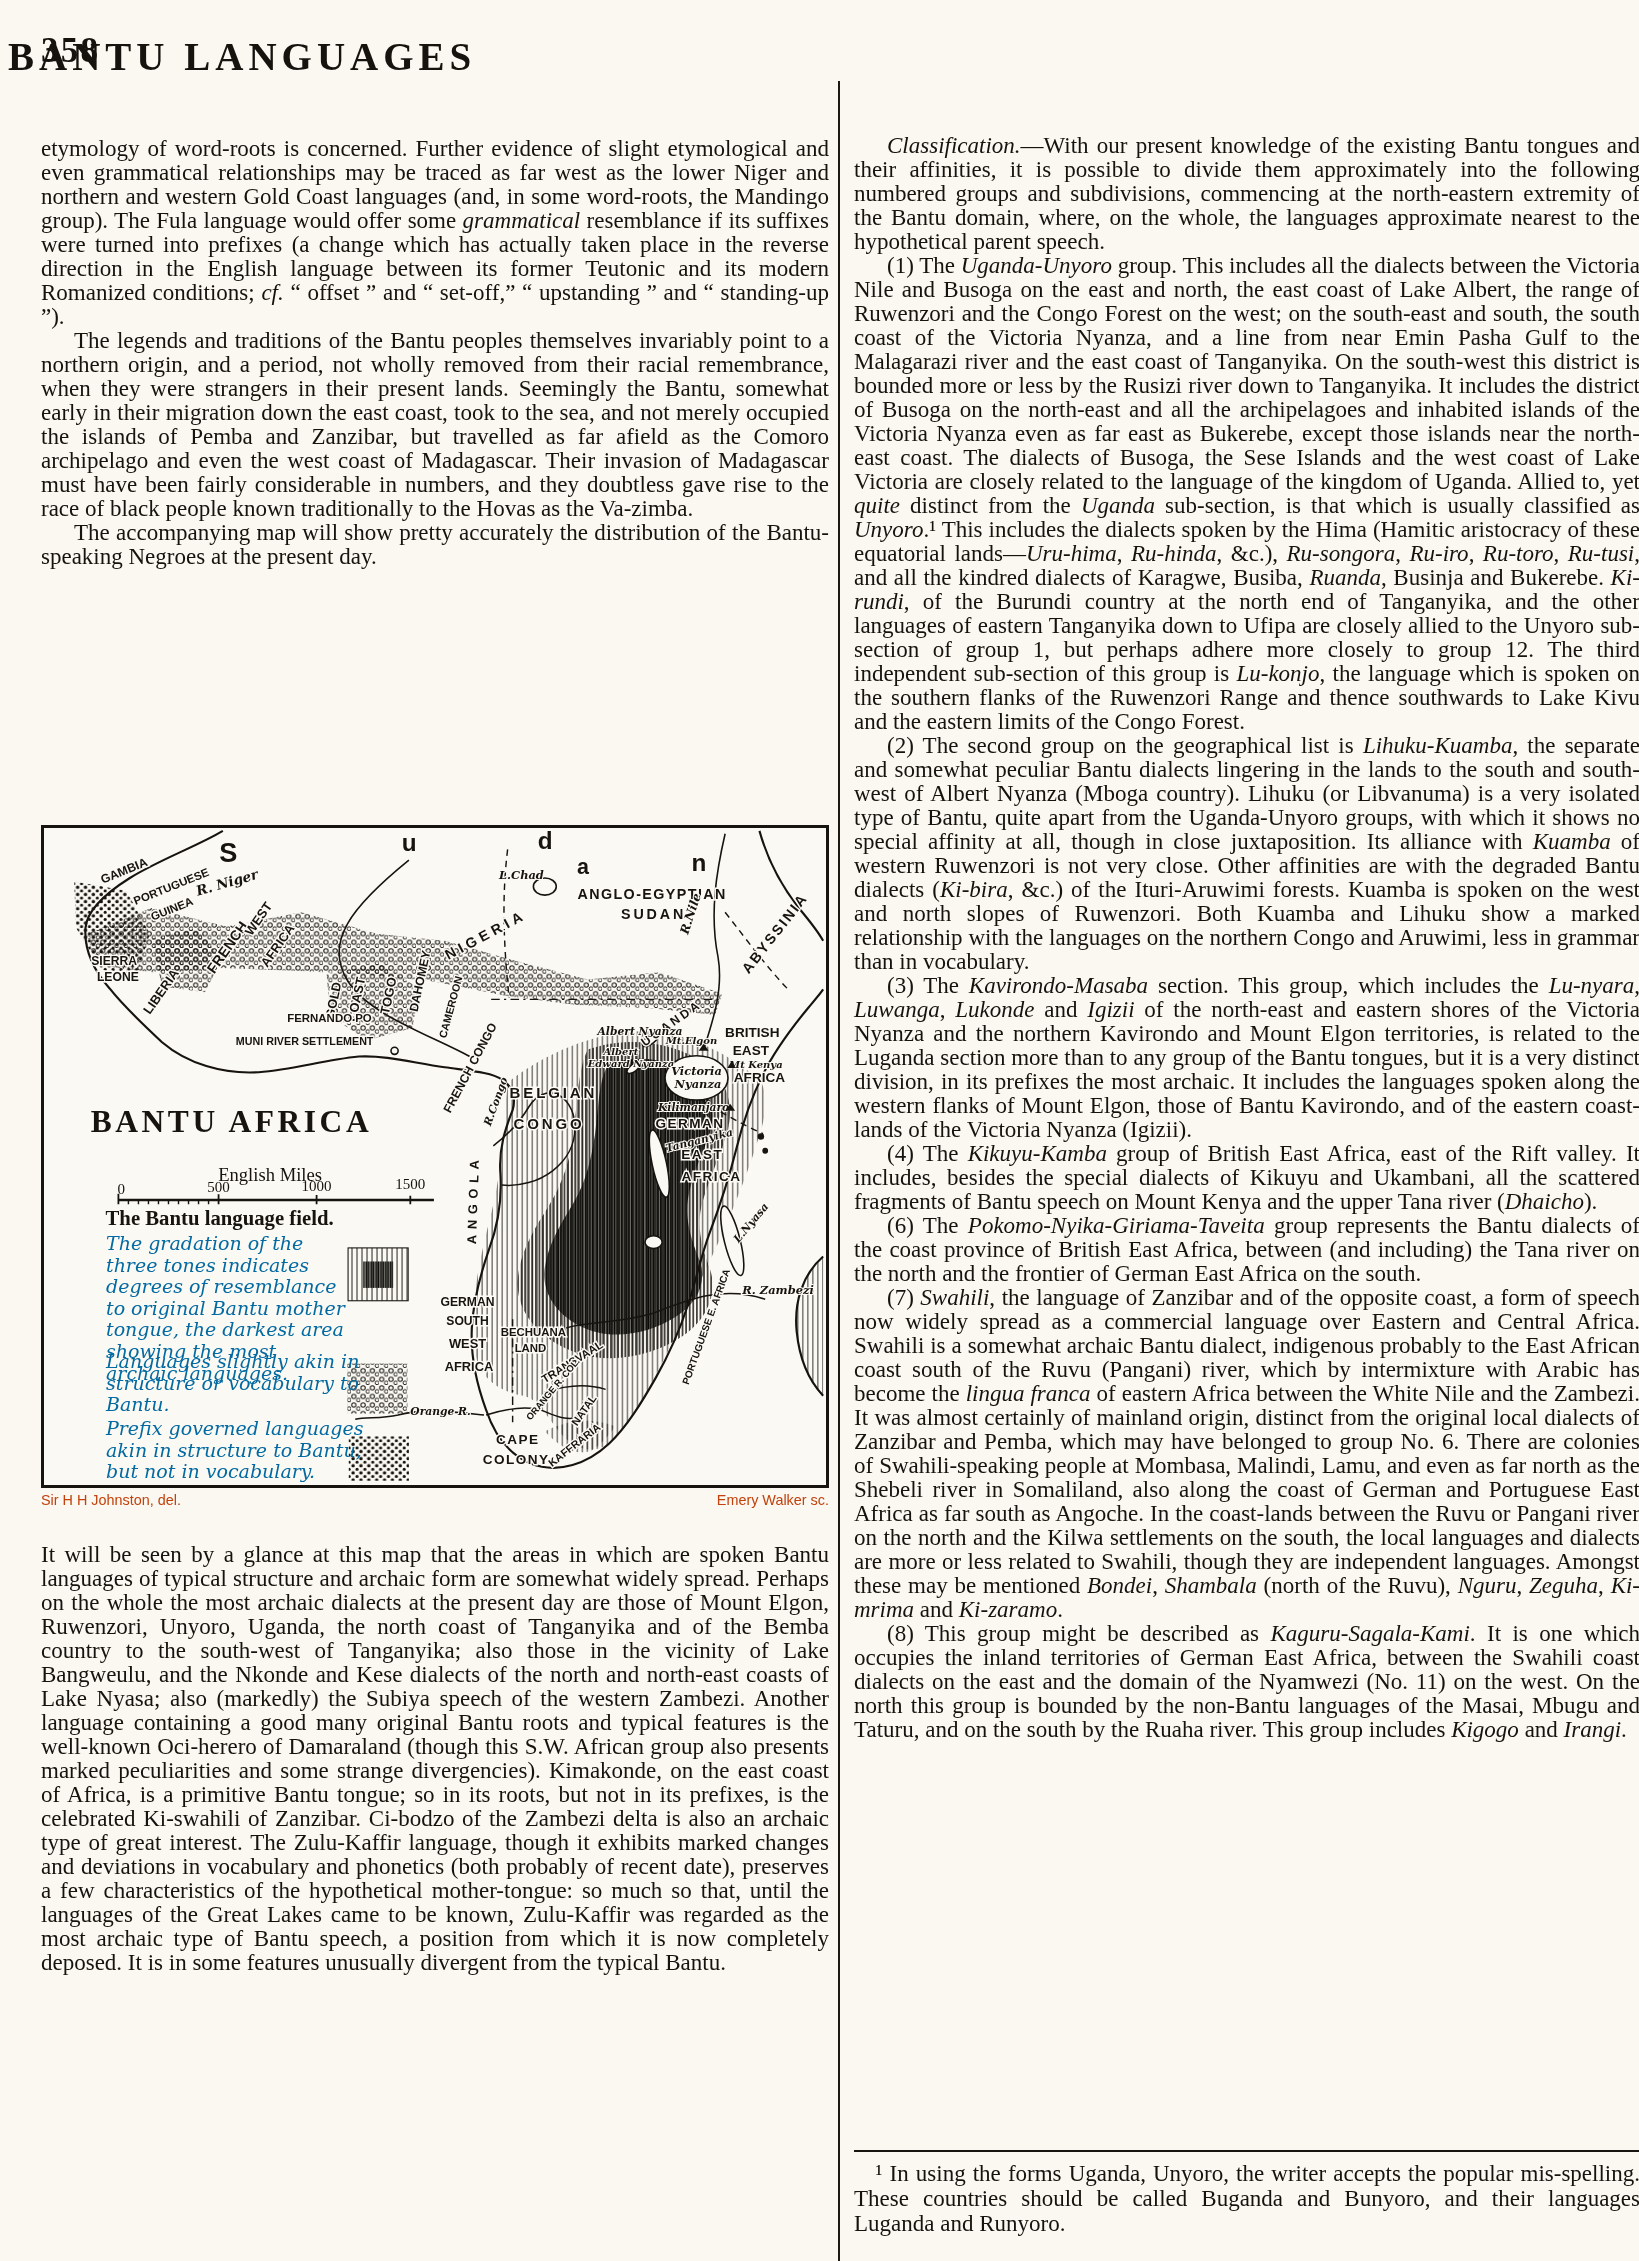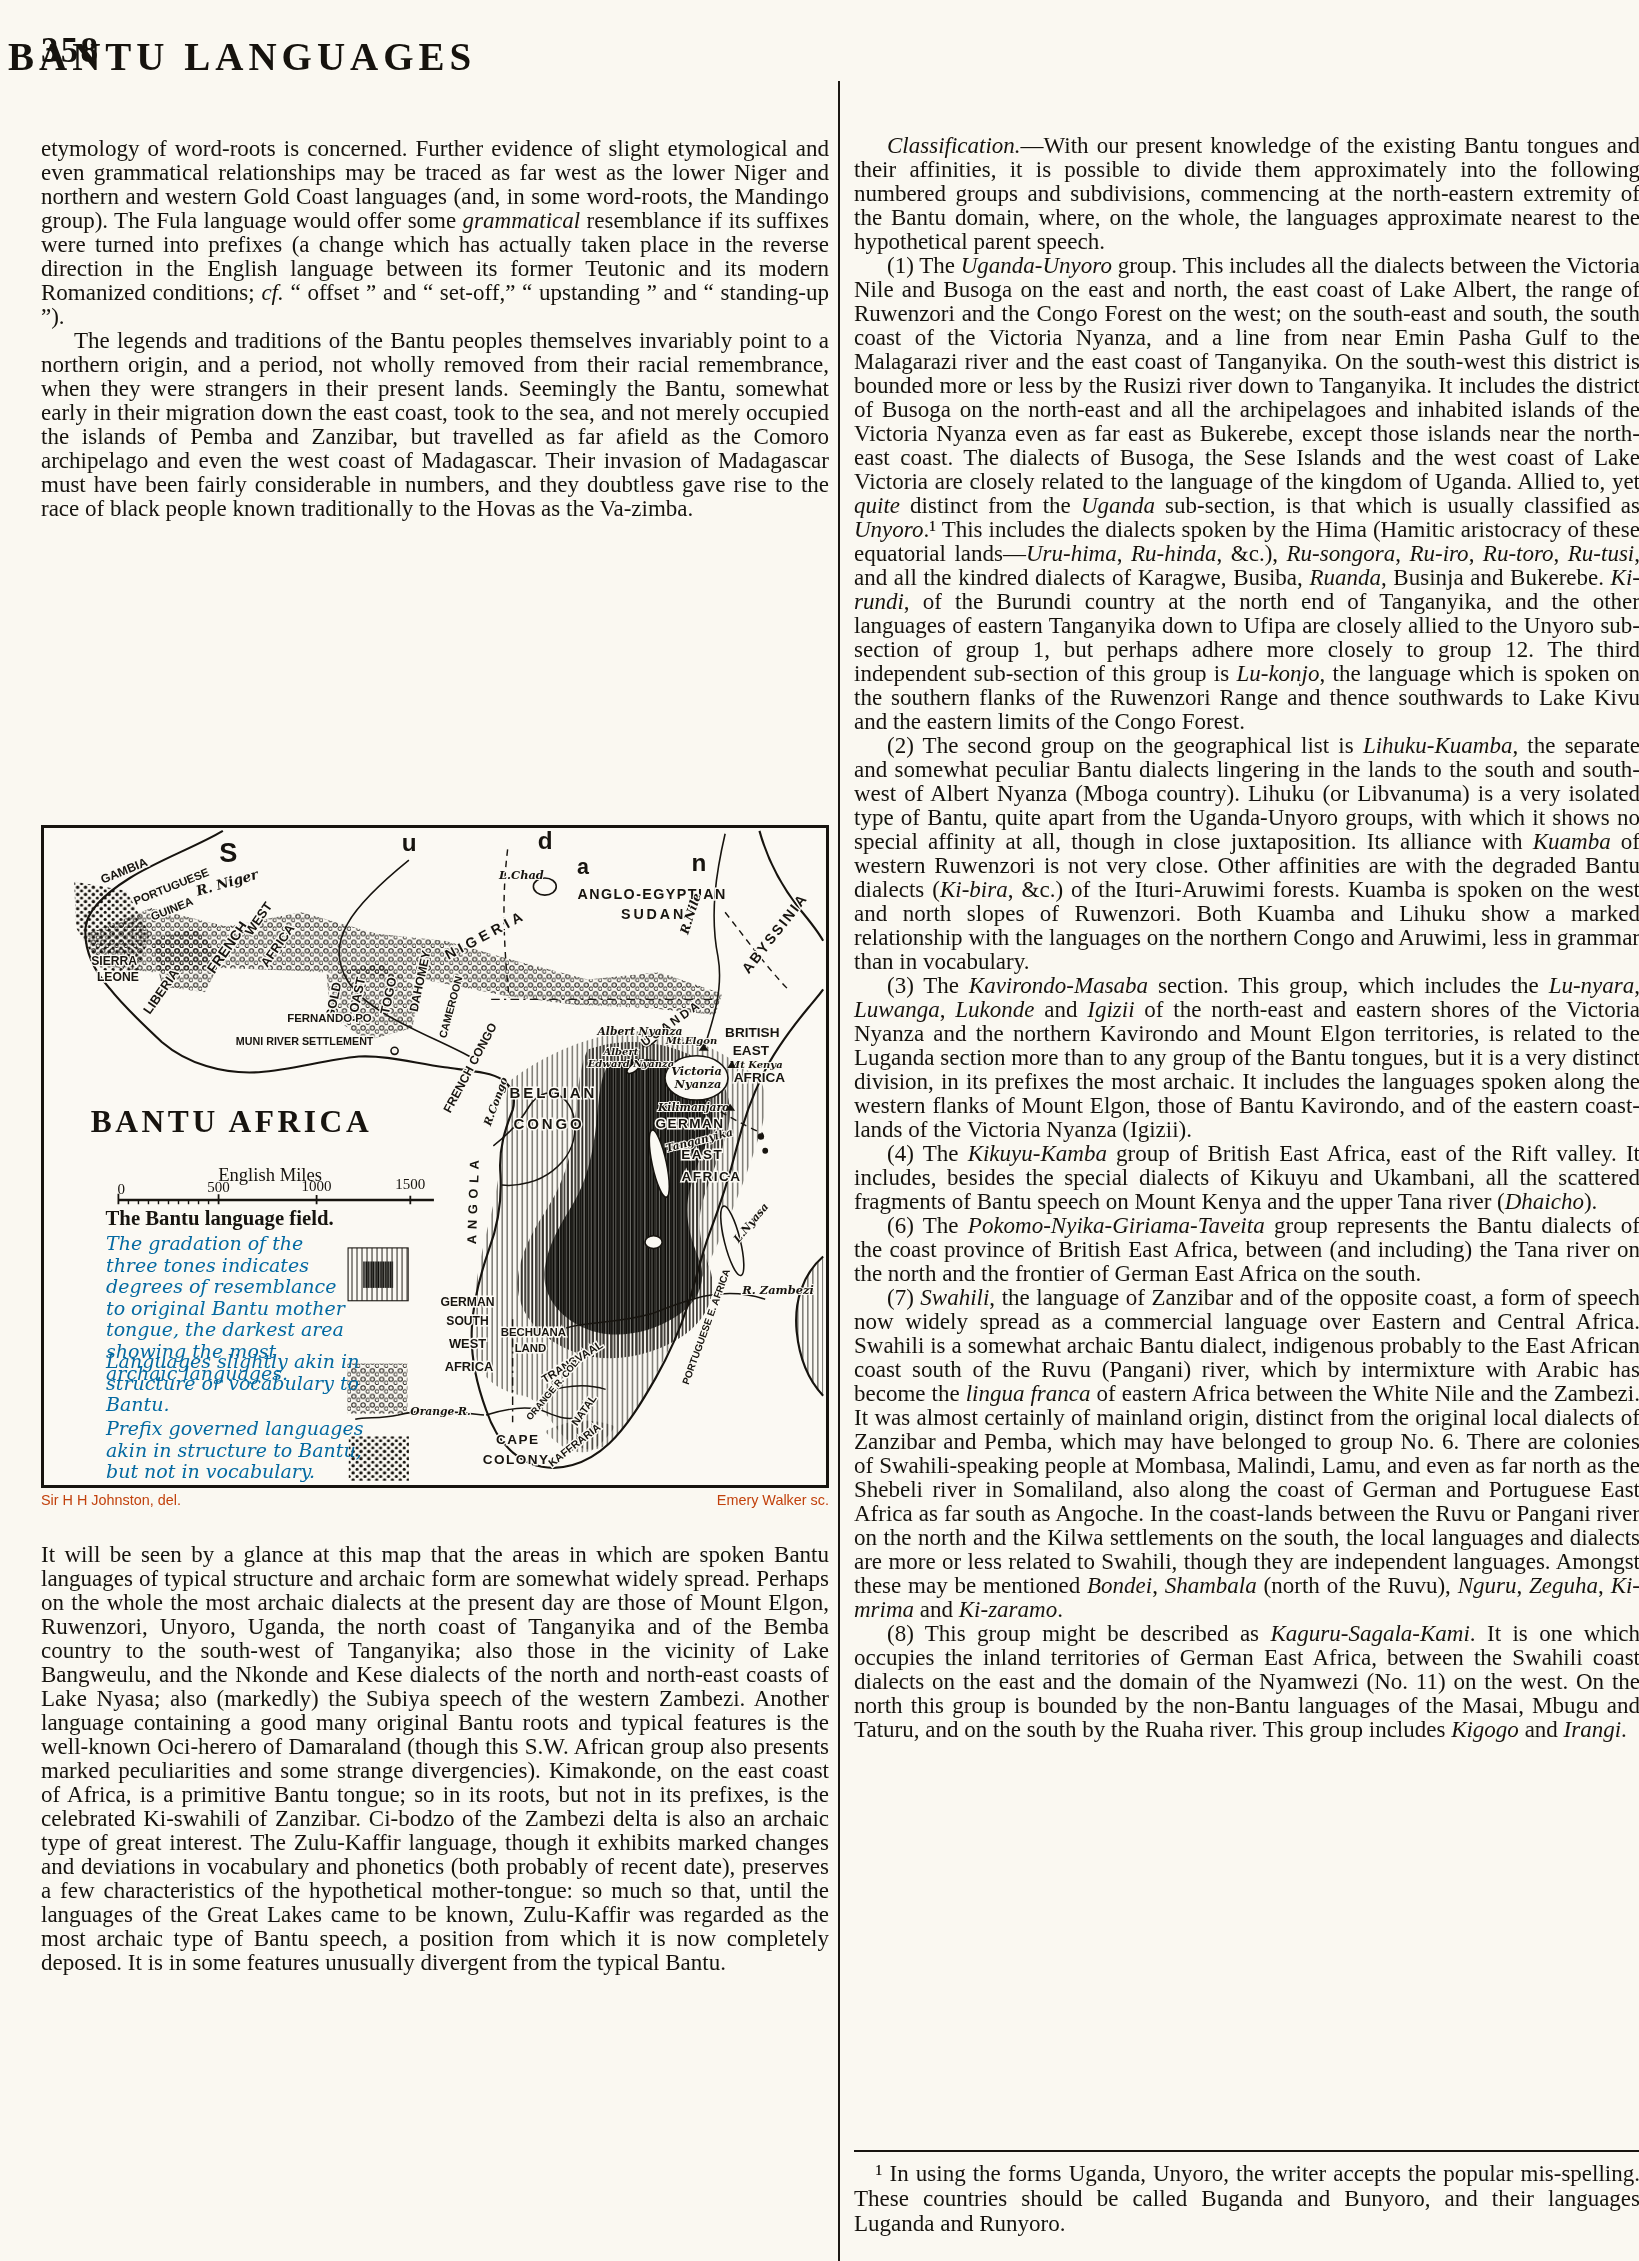--- a/index.html
+++ b/index.html
@@ -70,20 +70,21 @@
 
 <div class="page">
 
   <div class="page-num">358</div>
   <h1 class="page-title">BANTU LANGUAGES</h1>
   <div class="col-divider"></div>
 
   <section class="col left-a" id="left-block-a">
       <p class="para"><span>etymology of word-roots is concerned. Further evidence of slight etymological and even grammatical relationships may be traced as far west as the lower Niger and northern and western Gold Coast languages (and, in some word-roots, the Mandingo group). The Fula language would offer some </span><i>grammatical</i><span> resemblance if its suffixes were turned into prefixes (a change which has actually taken place in the reverse direction in the English language between its former Teutonic and its modern Romanized conditions; </span><i>cf.</i><span> “ offset ” and “ set-off,” “ upstanding ” and “ standing-up ”).</span></p>
       <p class="para indent"><span>The legends and traditions of the Bantu peoples themselves invariably point to a northern origin, and a period, not wholly removed from their racial remembrance, when they were strangers in their present lands. Seemingly the Bantu, somewhat early in their migration down the east coast, took to the sea, and not merely occupied the islands of Pemba and Zanzibar, but travelled as far afield as the Comoro archipelago and even the west coast of Madagascar. Their invasion of Madagascar must have been fairly considerable in numbers, and they doubtless gave rise to the race of black people known traditionally to the Hovas as the Va-zimba.</span></p>
+      <p class="para indent"><span>The accompanying map will show pretty accurately the distribution of the Bantu-speaking Negroes at the present day.</span></p>
     </section>
 
   <figure class="map-figure">
     <svg viewBox="0 0 1093 920" preserveAspectRatio="none">
       <defs>
         <pattern id="hatchV" width="7" height="7" patternUnits="userSpaceOnUse">
           <path d="M3.5,0 V7" stroke="#221f19" stroke-width="1.3"></path>
         </pattern>
         <pattern id="hatchMid" width="5" height="5" patternUnits="userSpaceOnUse">
           <path d="M2.5,0 V5" stroke="#17140f" stroke-width="2"></path>

